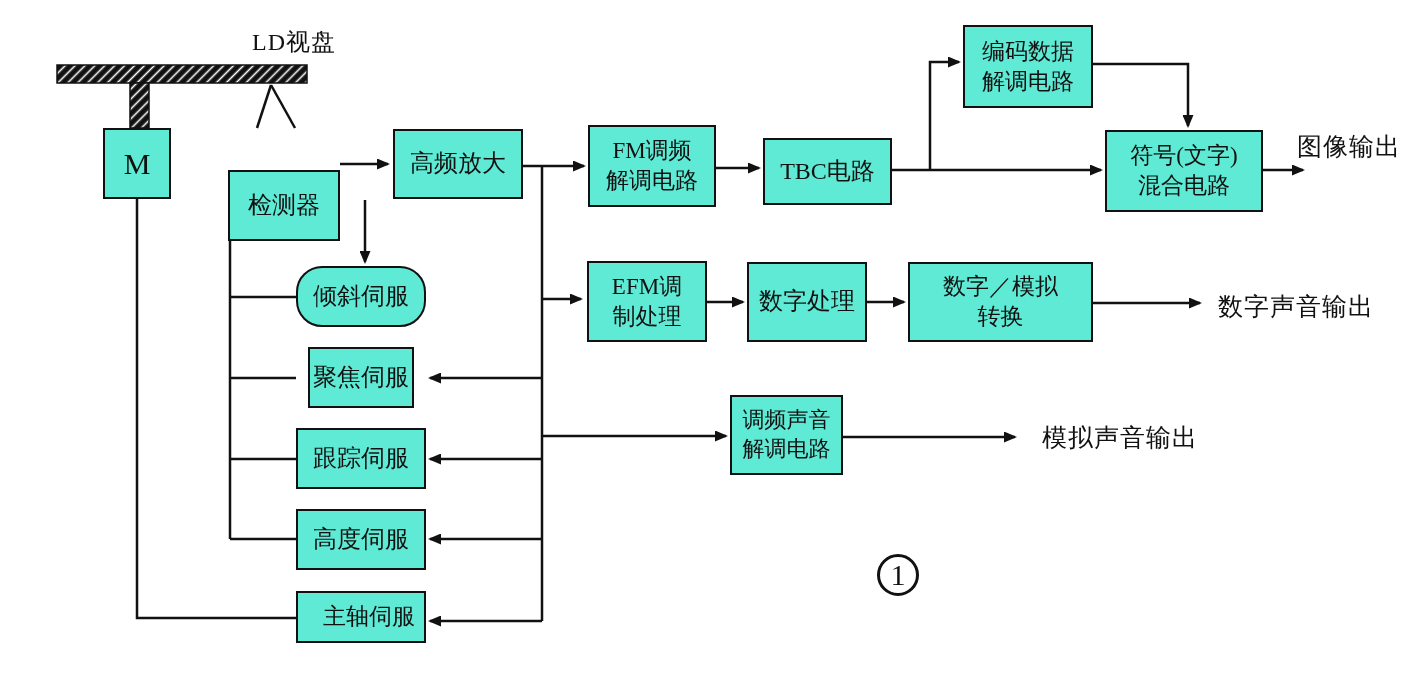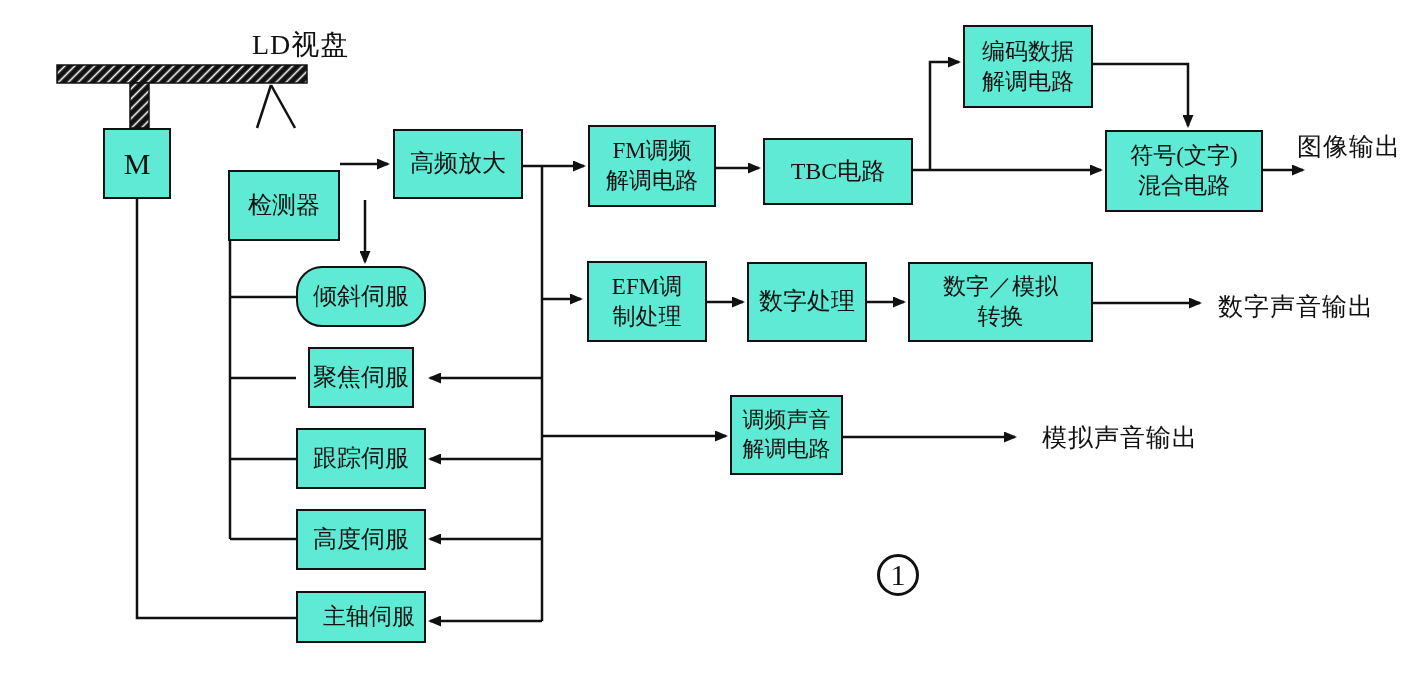--- a/index.html
+++ b/index.html
@@ -106,21 +106,21 @@
 
   <div class="box" style="left:103px;top:128px;width:68px;height:71px;font-size:30px;">M</div>
 
   <div class="box" style="left:228px;top:128px;width:112px;height:71px;font-size:24px;margin-top:42px;">检测器</div>
 
   <div class="box" style="left:393px;top:129px;width:130px;height:70px;font-size:24px;">高频放大</div>
 
   <div class="box" style="left:588px;top:125px;width:128px;height:82px;">FM调频
 解调电路</div>
 
-  <div class="box" style="left:763px;top:138px;width:150px;height:67px;font-size:24px;">TBC电路</div>
+  <div class="box" style="left:763px;top:138px;width:129px;height:67px;font-size:24px;">TBC电路</div>
 
   <div class="box" style="left:963px;top:25px;width:130px;height:83px;">编码数据
 解调电路</div>
 
   <div class="box" style="left:1105px;top:130px;width:158px;height:82px;">符号(文字)
 混合电路</div>
 
   <div class="box" style="left:587px;top:261px;width:120px;height:81px;">EFM调
 制处理</div>
 
@@ -135,21 +135,21 @@
   <div class="box" style="left:296px;top:266px;width:130px;height:61px;font-size:24px;border-radius:26px;">倾斜伺服</div>
 
   <div class="box" style="left:308px;top:347px;width:106px;height:61px;font-size:24px;">聚焦伺服</div>
 
   <div class="box" style="left:296px;top:428px;width:130px;height:61px;font-size:24px;">跟踪伺服</div>
 
   <div class="box" style="left:296px;top:509px;width:130px;height:61px;font-size:24px;">高度伺服</div>
 
   <div class="box" style="left:296px;top:591px;width:130px;height:52px;font-size:23px;padding-left:16px;">主轴伺服</div>
 
-  <div class="lbl" style="left:252px;top:26px;font-size:28px;text-align:right;">LD视盘</div>
+  <div class="lbl" style="left:252px;top:26px;font-size:24px;text-align:right;">LD视盘</div>
 
   <div class="lbl" style="left:1297px;top:130px;">图像输出</div>
 
   <div class="lbl" style="left:1042px;top:421px;">模拟声音输出</div>
 
   <div class="lbl" style="left:1218px;top:290px;">数字声音输出</div>
 
   <div class="fig-circle" style="left:877px;top:554px;">1</div>
 
 </div>

